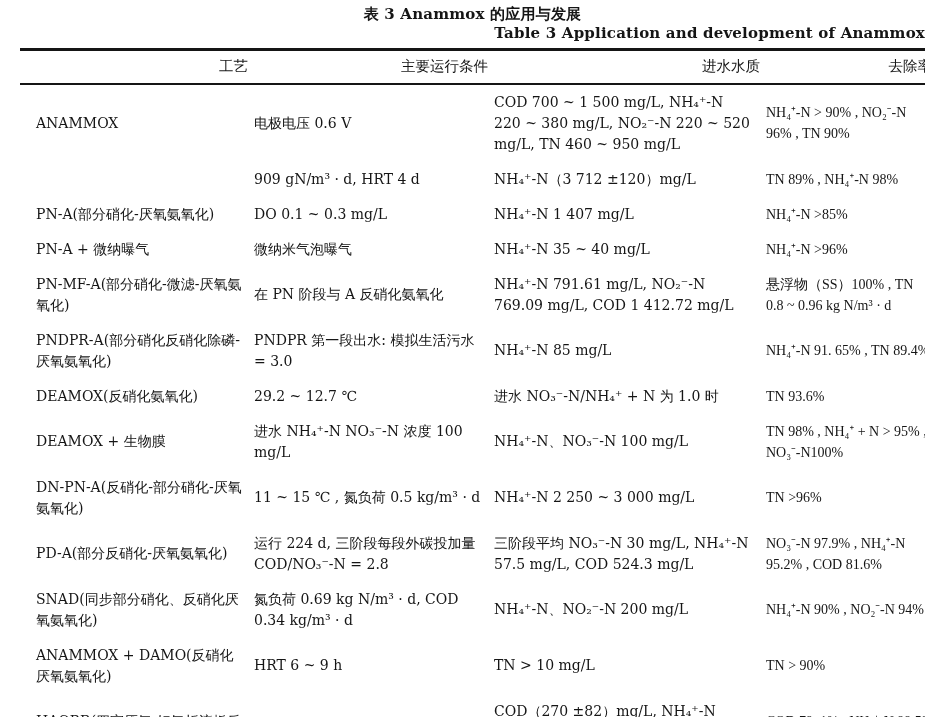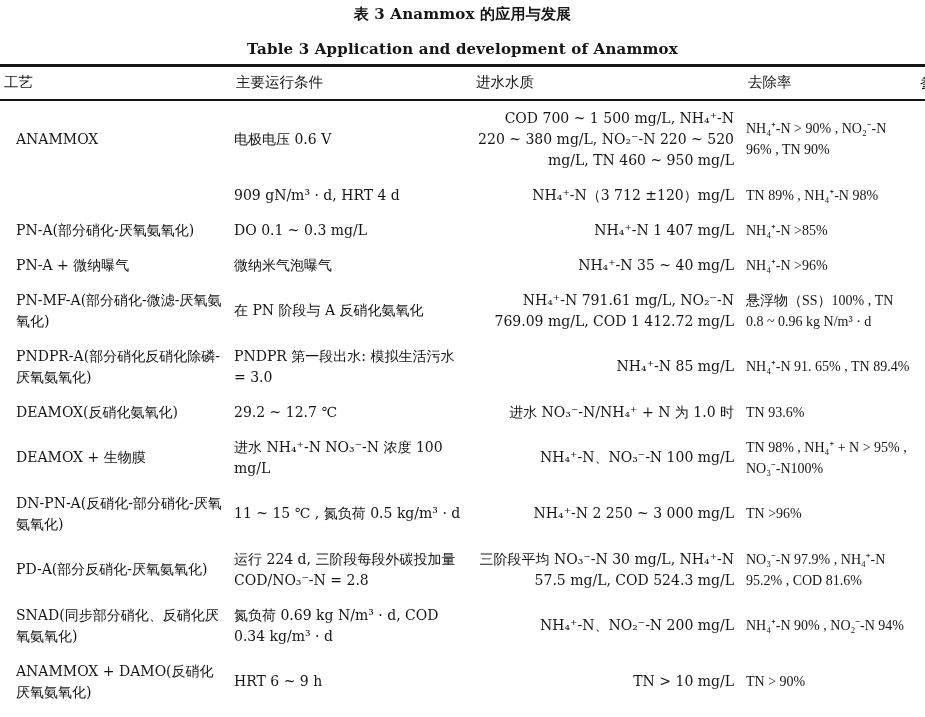--- a/index.html
+++ b/index.html
@@ -11,64 +11,65 @@
     overflow: hidden;
     color: #151515;
     font-family: "DejaVu Serif", "Liberation Serif", serif;
   }
   .page {
     width: 925px;
     height: 717px;
     background: #ffffff;
     box-sizing: border-box;
     padding-top: 5px;
+    padding-left: 20px;
   }
   .title-zh, .title-en {
     text-align: center;
     font-weight: bold;
     font-size: 15px;
     line-height: 1.25;
     letter-spacing: 0.2px;
   }
-  .title-en { margin-top: 16px; }
+  .title-en { margin-top: 0; text-align: right; }
   .table-clip {
     width: 925px;
     overflow: hidden;
     margin-top: 5px;
   }
   table.data-table {
     border-collapse: collapse;
     table-layout: fixed;
     width: 1015px;               
     border-top: 3px solid #151515;
     border-bottom: 3px solid #151515;
   }
   col.c-process   { width: 232px; }
   col.c-condition { width: 240px; }
   col.c-influent  { width: 272px; }
   col.c-removal   { width: 172px; }
   col.c-reference { width: 99px; }
   thead th {
     font-weight: normal;
     font-size: 14.5px;
-    text-align: left;
+    text-align: right;
     padding: 6px 4px 7px 4px;
     border-bottom: 2px solid #151515;
     white-space: nowrap;
     overflow: hidden;
   }
   tbody td {
     font-size: 14px;
     line-height: 1.5;
     vertical-align: middle;
     padding: 7px 10px 7px 0;
   }
   td.process   { padding-left: 16px; margin-left: 32px; }
   td.condition { padding-left: 2px; margin-top: 8px; }
-  td.influent  { padding-left: 2px; text-align: right; }
+  td.influent  { padding-left: 2px; }
   td.removal   { padding-left: 2px; padding-right: 2px; font-family: Liberation Serif, serif; }
   td.reference { padding: 0; }
 </style>
 </head>
 <body>
 
 <div class="page">
   <div class="title-zh">表 3  Anammox 的应用与发展</div>
   <div class="title-en">Table 3  Application and development of Anammox</div>
 

